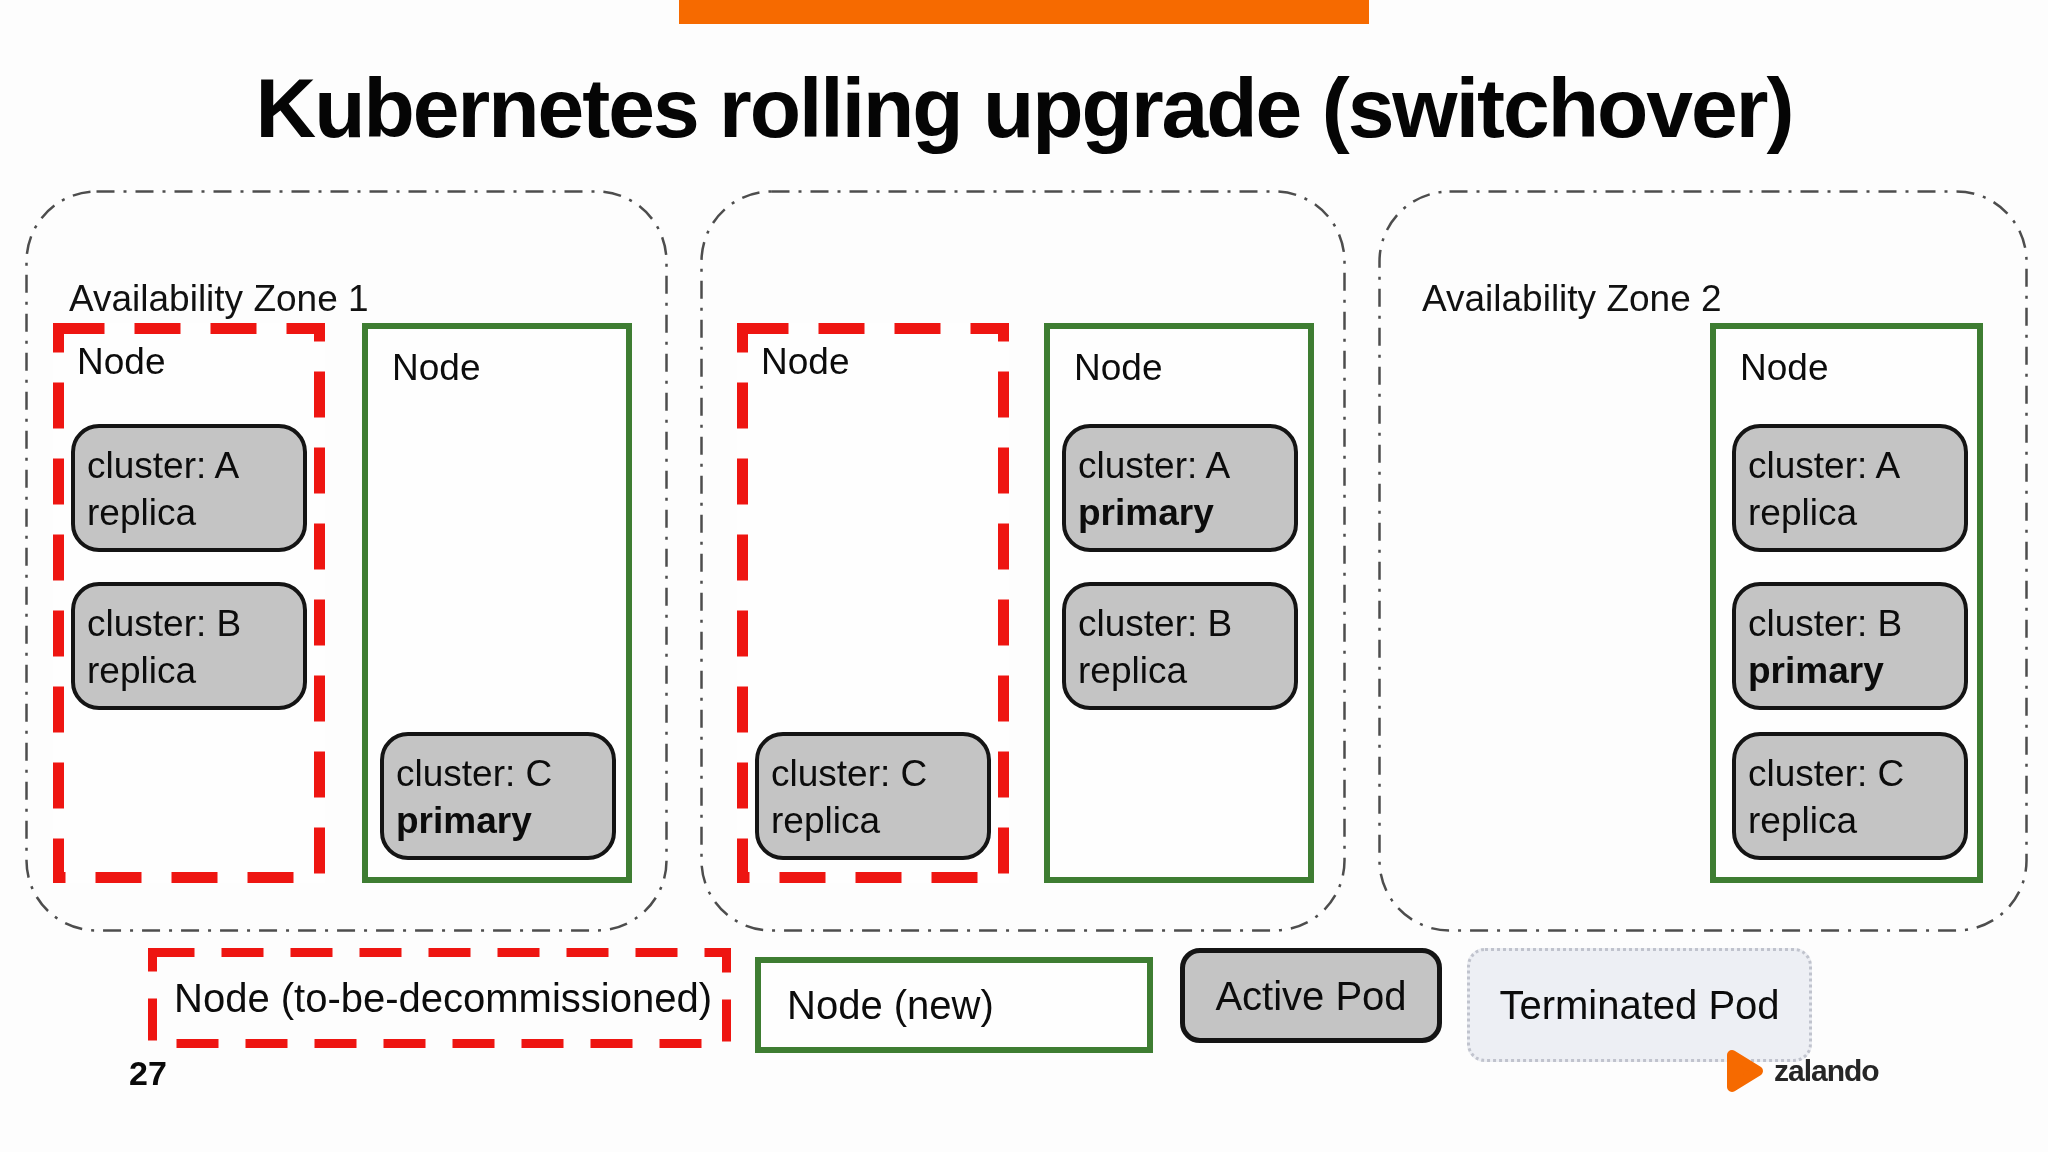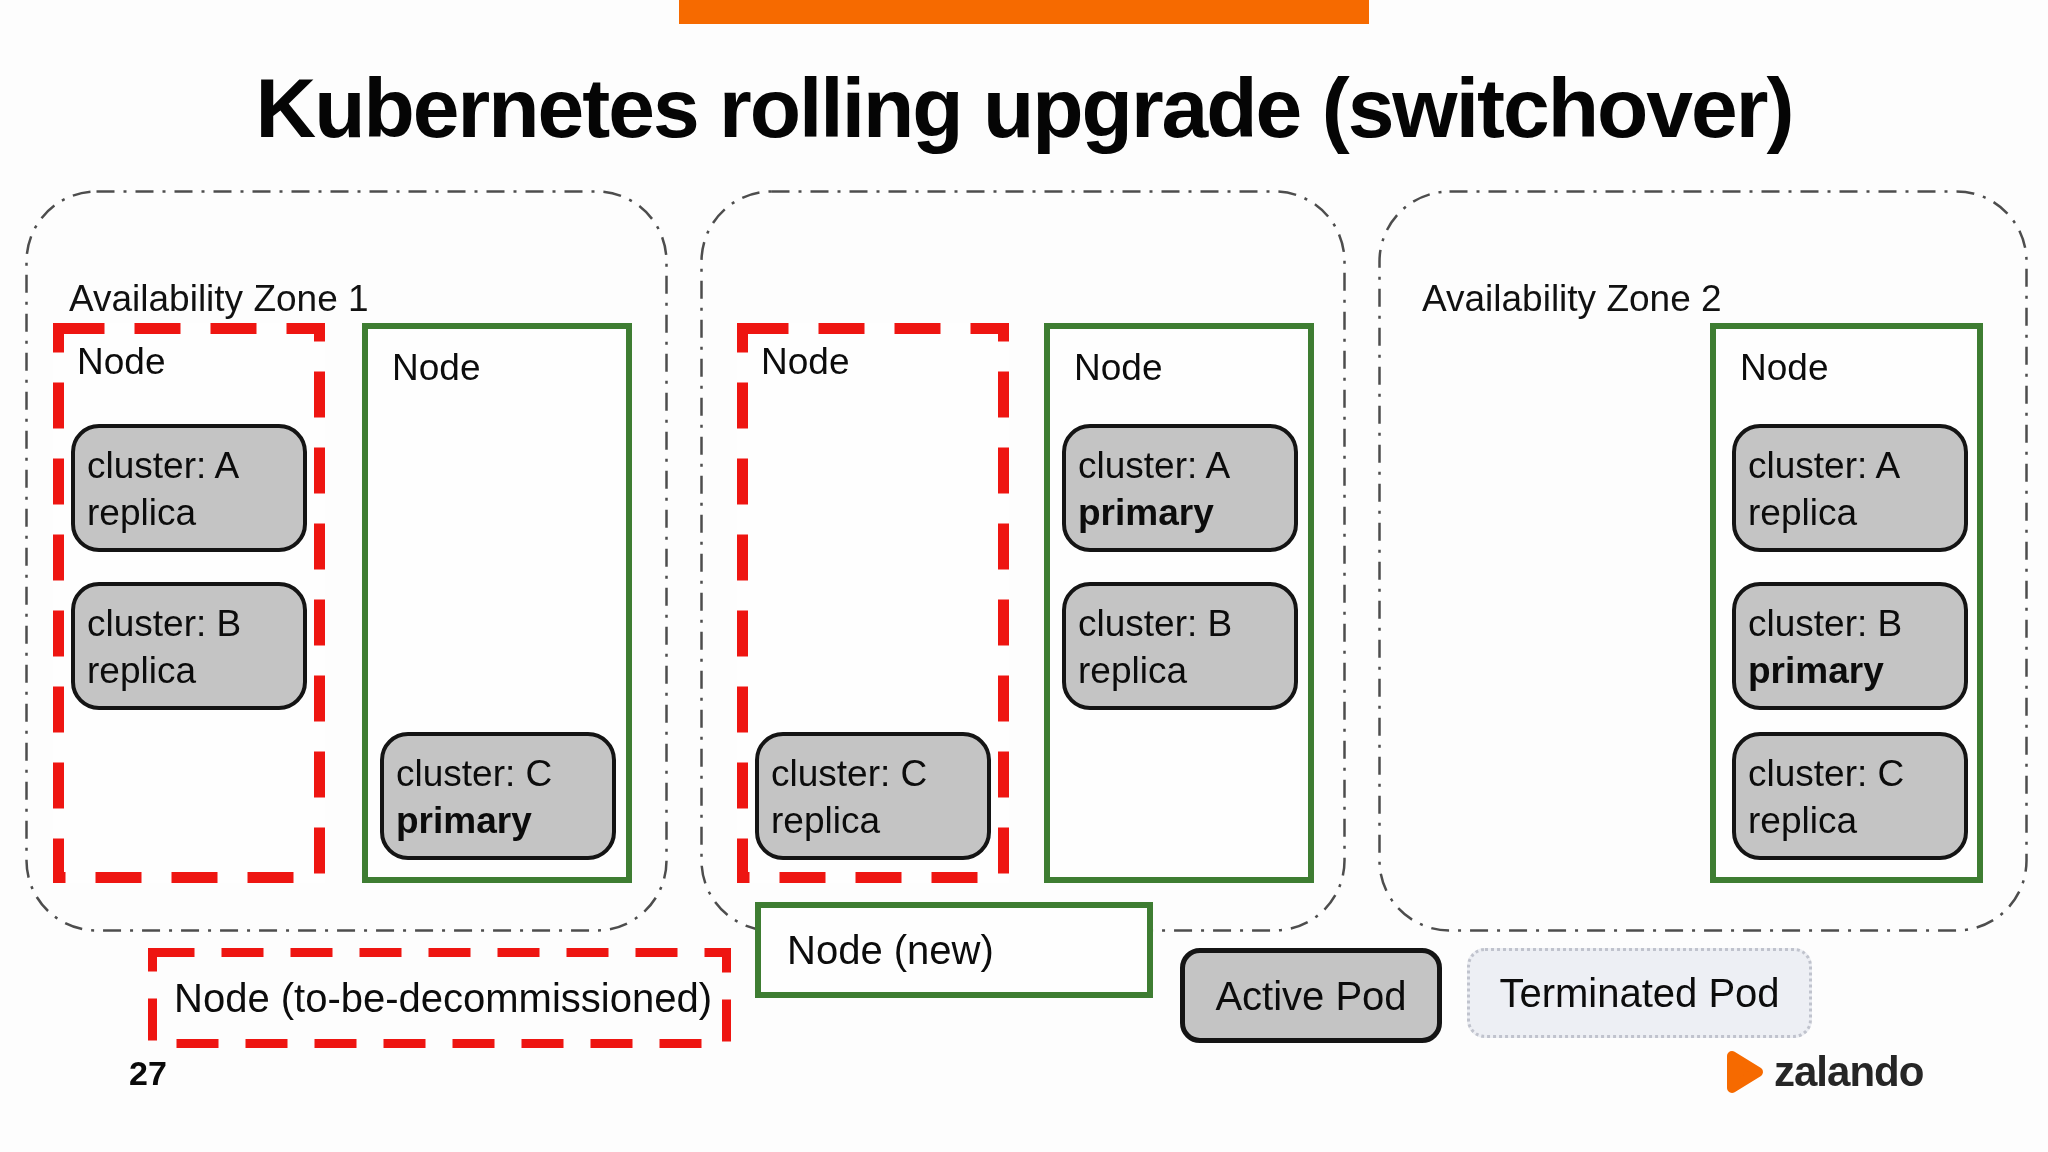--- a/index.html
+++ b/index.html
@@ -53,21 +53,21 @@
   }
   .legend-terminated{
     background:var(--termgray,#edeff4);border:3px dotted #c0c3cd;border-radius:18px;
   }
   .page-num{
     position:absolute;left:129px;top:1054px;font-size:34px;font-weight:700;color:#0a0a0a;
   }
   .logo{position:absolute;left:1724px;top:1048px;display:flex;align-items:center;}
   .logo-glyph{display:block;}
   .logo-text{
-    margin-left:8px;font-size:42px;font-weight:600;letter-spacing:-1px;color:#262626;text-align:right;
+    margin-left:8px;font-size:30px;font-weight:600;letter-spacing:-1px;color:#262626;text-align:right;
   }
 </style>
 </head>
 <body>
 
 <div id="stage">
 
   <div class="accent-bar"></div>
 
   <h1 class="title">Kubernetes rolling upgrade (switchover)</h1>
@@ -154,29 +154,29 @@
     </div>
   </section>
 
   <div class="legend-item" style="left:148px;top:948px;width:583px;height:100px;">
     <svg class="dash-rect" style="position:absolute;left:0;top:0;" width="583" height="100">
       <rect x="4.5" y="4.5" width="574" height="91" fill="none" stroke="#ee1511" stroke-width="9" stroke-dasharray="42 27"></rect>
     </svg>
     <div class="legend-label left">Node (to-be-decommissioned)</div>
   </div>
 
-  <div class="legend-item legend-node-new" style="left:755px;top:902px;width:398px;height:96px;">
+  <div class="legend-item legend-node-new" style="left:755px;top:957px;width:398px;height:96px;">
     <div class="legend-label left">Node (new)</div>
   </div>
 
   <div class="legend-item legend-active" style="left:1180px;top:948px;width:262px;height:95px;">
     <div class="legend-label center">Active Pod</div>
   </div>
 
-  <div class="legend-item legend-terminated" style="left:1467px;top:948px;width:345px;height:90px;">
+  <div class="legend-item legend-terminated" style="left:1467px;top:948px;width:345px;height:114px;">
     <div class="legend-label center">Terminated Pod</div>
   </div>
 
   <div class="page-num">27</div>
 
   <div class="logo">
     <svg class="logo-glyph" width="42" height="46" viewBox="0 0 42 46">
       <polygon points="8,7 34,23 8,39" fill="#f66a00" stroke="#f66a00" stroke-width="10" stroke-linejoin="round"></polygon>
     </svg>
     <span class="logo-text">zalando</span>

